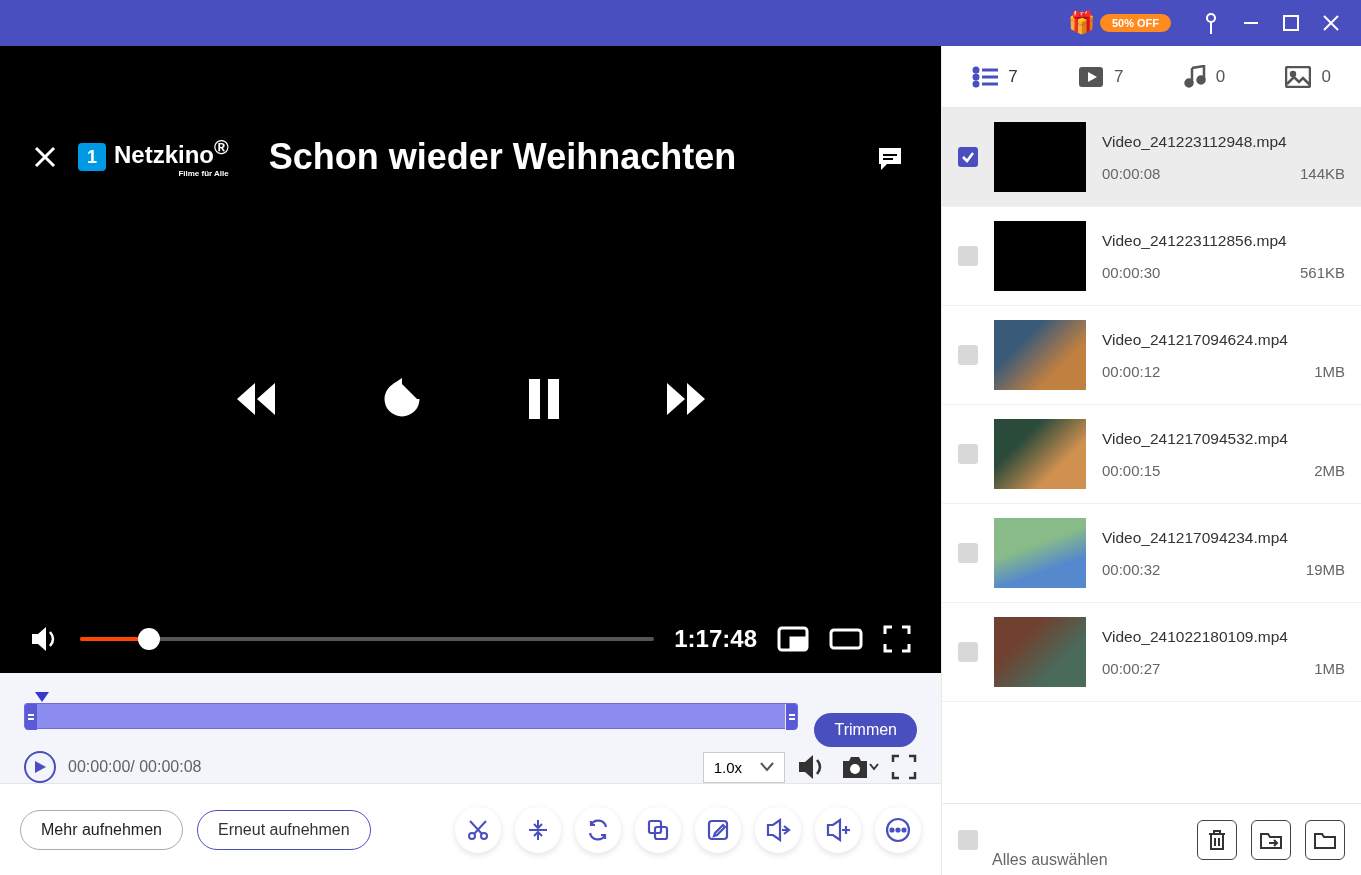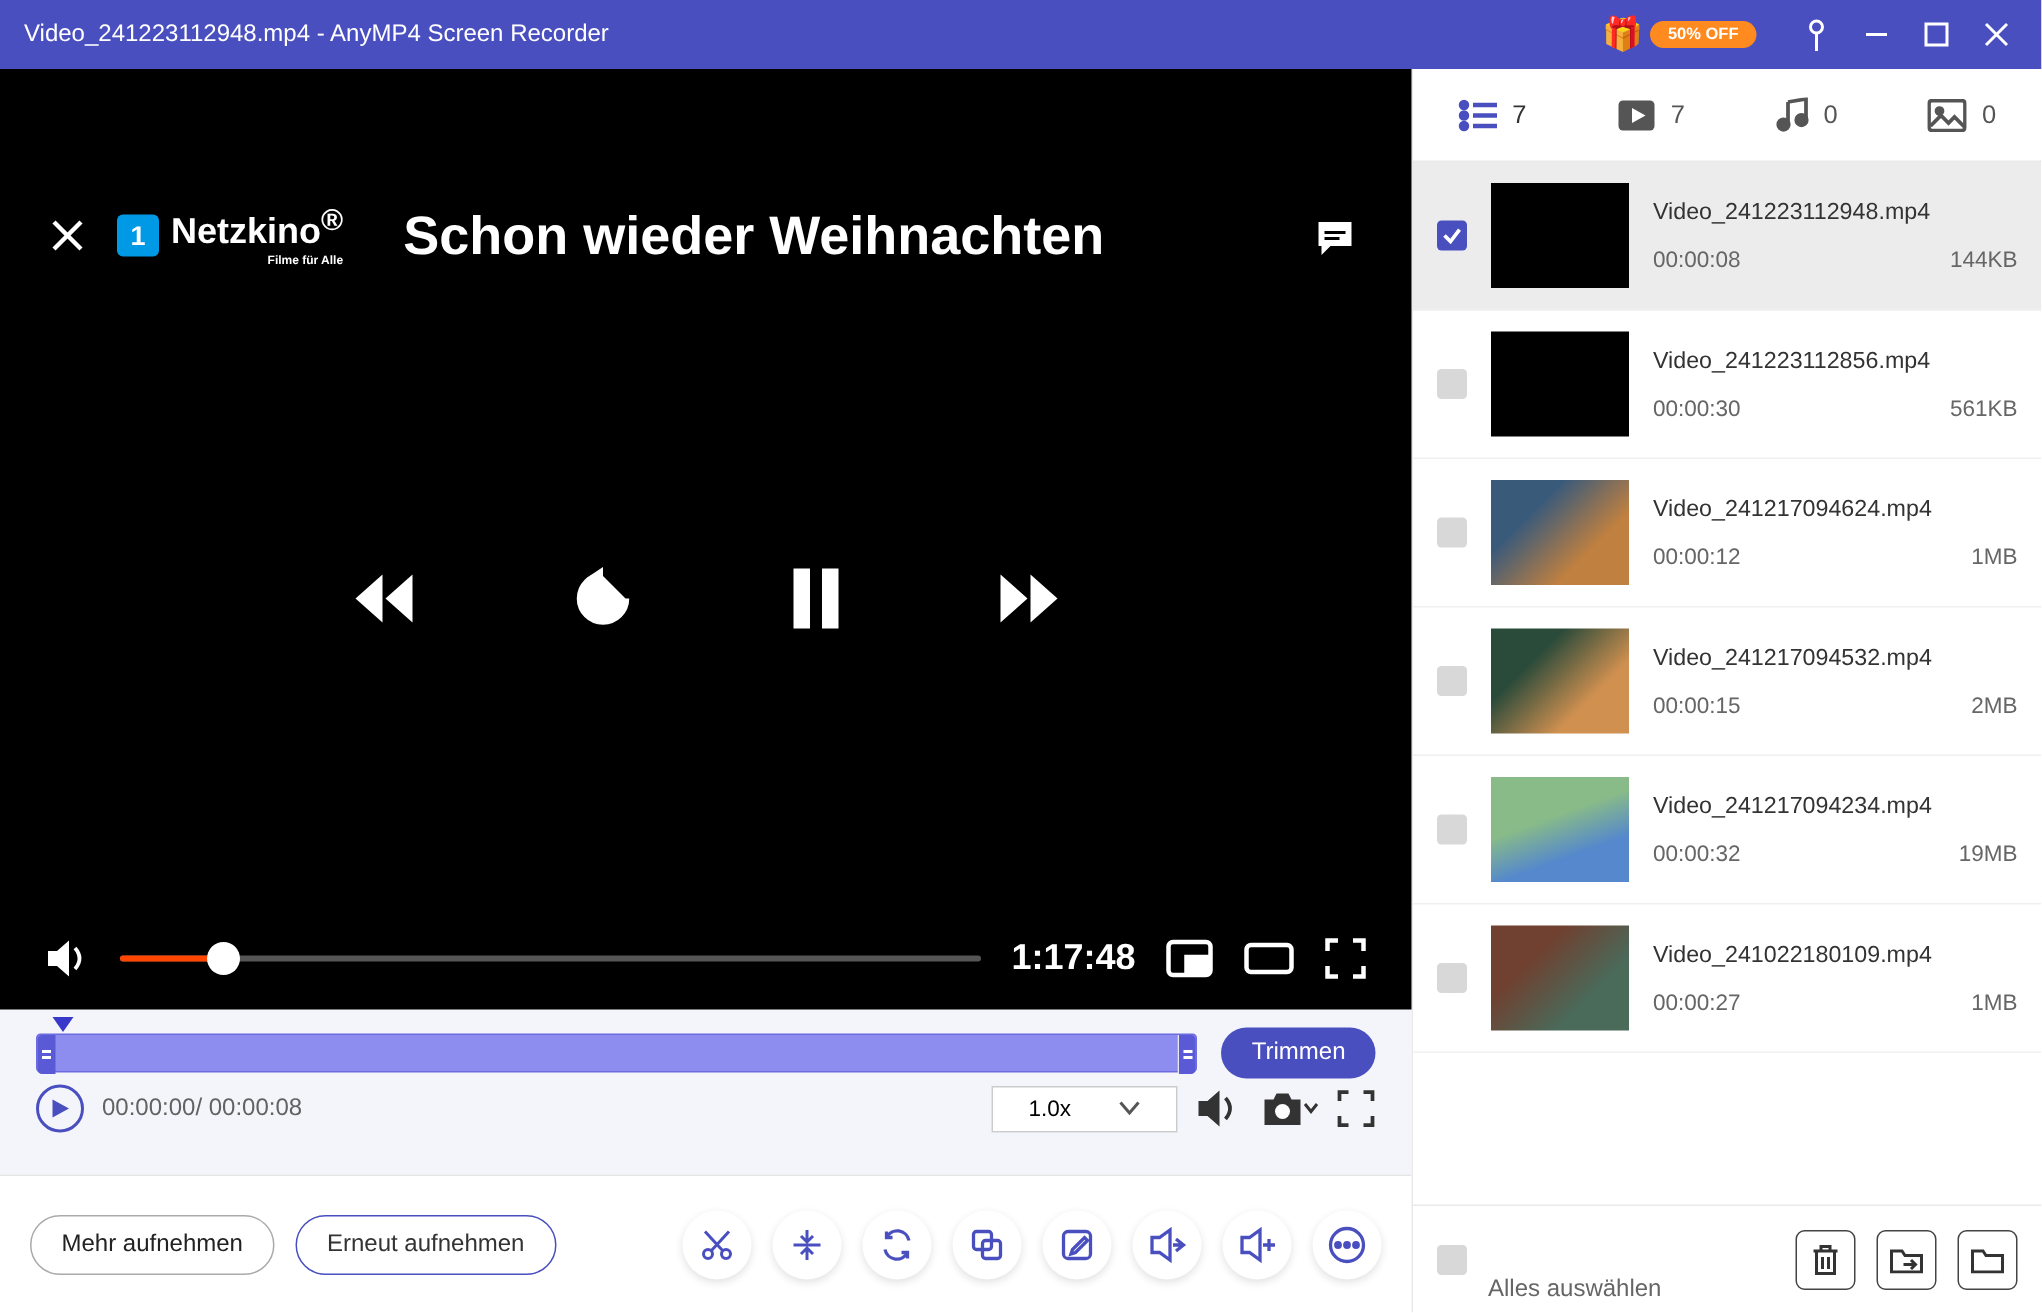--- a/index.html
+++ b/index.html
@@ -31,27 +31,27 @@
 .seek .knob { position: absolute; left: 12%; top: 50%; width: 22px; height: 22px; background: #fff; border-radius: 50%; transform: translate(-50%, -50%); }
 .time { font-size: 24px; font-weight: bold; }
 .trimarea { height: 110px; background: #f4f4fb; padding: 12px 24px; }
 .trimrow { display: flex; align-items: center; gap: 16px; }
 .trimtrack { flex: 1; height: 26px; background: #8d8df0; border: 1px solid #6c6ce0; border-radius: 3px; position: relative; }
 .trimtrack .handle { width: 12px; height: 26px; background: #5a5ad6; position: absolute; top: 0; display: flex; flex-direction: column; align-items: center; justify-content: center; gap: 2px; }
 .trimtrack .handle::before, .trimtrack .handle::after { content: ""; width: 6px; height: 2px; background: #fff; }
 .trimtrack .handle.left { left: 0; border-radius: 3px 0 0 3px; }
 .trimtrack .handle.right { right: 0; border-radius: 0 3px 3px 0; }
 .trimtrack .marker { position: absolute; left: 10px; top: -12px; width: 0; height: 0; border-left: 7px solid transparent; border-right: 7px solid transparent; border-top: 10px solid #3838c9; }
-.trim-btn { background: #4a4fbf; color: #fff; border: none; border-radius: 18px; padding: 8px 20px; font-size: 16px; cursor: pointer; }
+.trim-btn { background: #4a4fbf; color: #fff; border: none; border-radius: 18px; padding: 8px 20px; font-size: 16px; cursor: pointer; margin-top: 28px; }
 .trimrow2 { display: flex; align-items: center; gap: 12px; margin-top: 4px; }
 .playcirc { width: 32px; height: 32px; border: 2px solid #4a4fbf; border-radius: 50%; display: flex; align-items: center; justify-content: center; cursor: pointer; }
 .playcirc svg { fill: #4a4fbf; }
 .timetext { color: #626262; font-size: 16px; }
 .trimrow2 .spacer { flex: 1; }
-.speed { border: 1px solid #ccc; background: #fff; padding: 6px 24px; display: flex; align-items: center; gap: 32px; cursor: pointer; font-size: 15px; }
+.speed { border: 1px solid #ccc; background: #fff; padding: 6px 10px; display: flex; align-items: center; gap: 18px; cursor: pointer; font-size: 15px; }
 .ic { display: flex; align-items: center; justify-content: center; cursor: pointer; }
 .footer { height: 92px; border-top: 1px solid #e5e5e5; display: flex; align-items: center; padding: 0 20px; gap: 14px; }
 .pillbtn { border: 1.5px solid #aaa; background: #fff; border-radius: 22px; padding: 10px 20px; font-size: 16px; cursor: pointer; color: #222;}
 .pillbtn.dark { border-color: #4a4fbf; color: #333; }
 .footer .spacer { flex: 1; }
 .circ-ic { width: 46px; height: 46px; border-radius: 50%; display: flex; align-items: center; justify-content: center; cursor: pointer; box-shadow: 0 2px 6px rgba(0,0,0,0.12); background: #fff; }
 
 .right { width: 420px; border-left: 1px solid #e9e9e9; display: flex; flex-direction: column; background: #fff; }
 .tabs { height: 62px; display: flex; align-items: center; justify-content: space-around; border-bottom: 1px solid #e9e9e9; }
 .tab { display: flex; align-items: center; gap: 10px; cursor: pointer; color: #555; }
@@ -73,21 +73,20 @@
 .meta .row2 { display: flex; justify-content: space-between; color: #666; font-size: 15px; }
 .listfoot { height: 72px; border-top: 1px solid #e9e9e9; display: flex; align-items: center; padding: 0 16px; gap: 14px; }
 .listfoot .lbl { color: #666; font-size: 16px; margin-top: 40px; }
 .listfoot .spacer { flex: 1; }
 .sqbtn { width: 40px; height: 40px; border: 1.5px solid #444; border-radius: 6px; display: flex; align-items: center; justify-content: center; cursor: pointer; }
 </style>
 </head>
 <body>
 
 <div class="titlebar">
-  <span class="title">Video_241223112948.mp4  -  AnyMP4 Screen Recorder</span>
   <span class="spacer"></span>
   <div class="promo">
     <span class="gift">🎁</span>
     <span class="badge">50% OFF</span>
   </div>
   <div class="winbtn">
     <svg width="20" height="22" fill="none" stroke-width="2">
         <circle cx="10" cy="6" r="4"></circle>
         <path d="M10 10 v12"></path>
       </svg>

